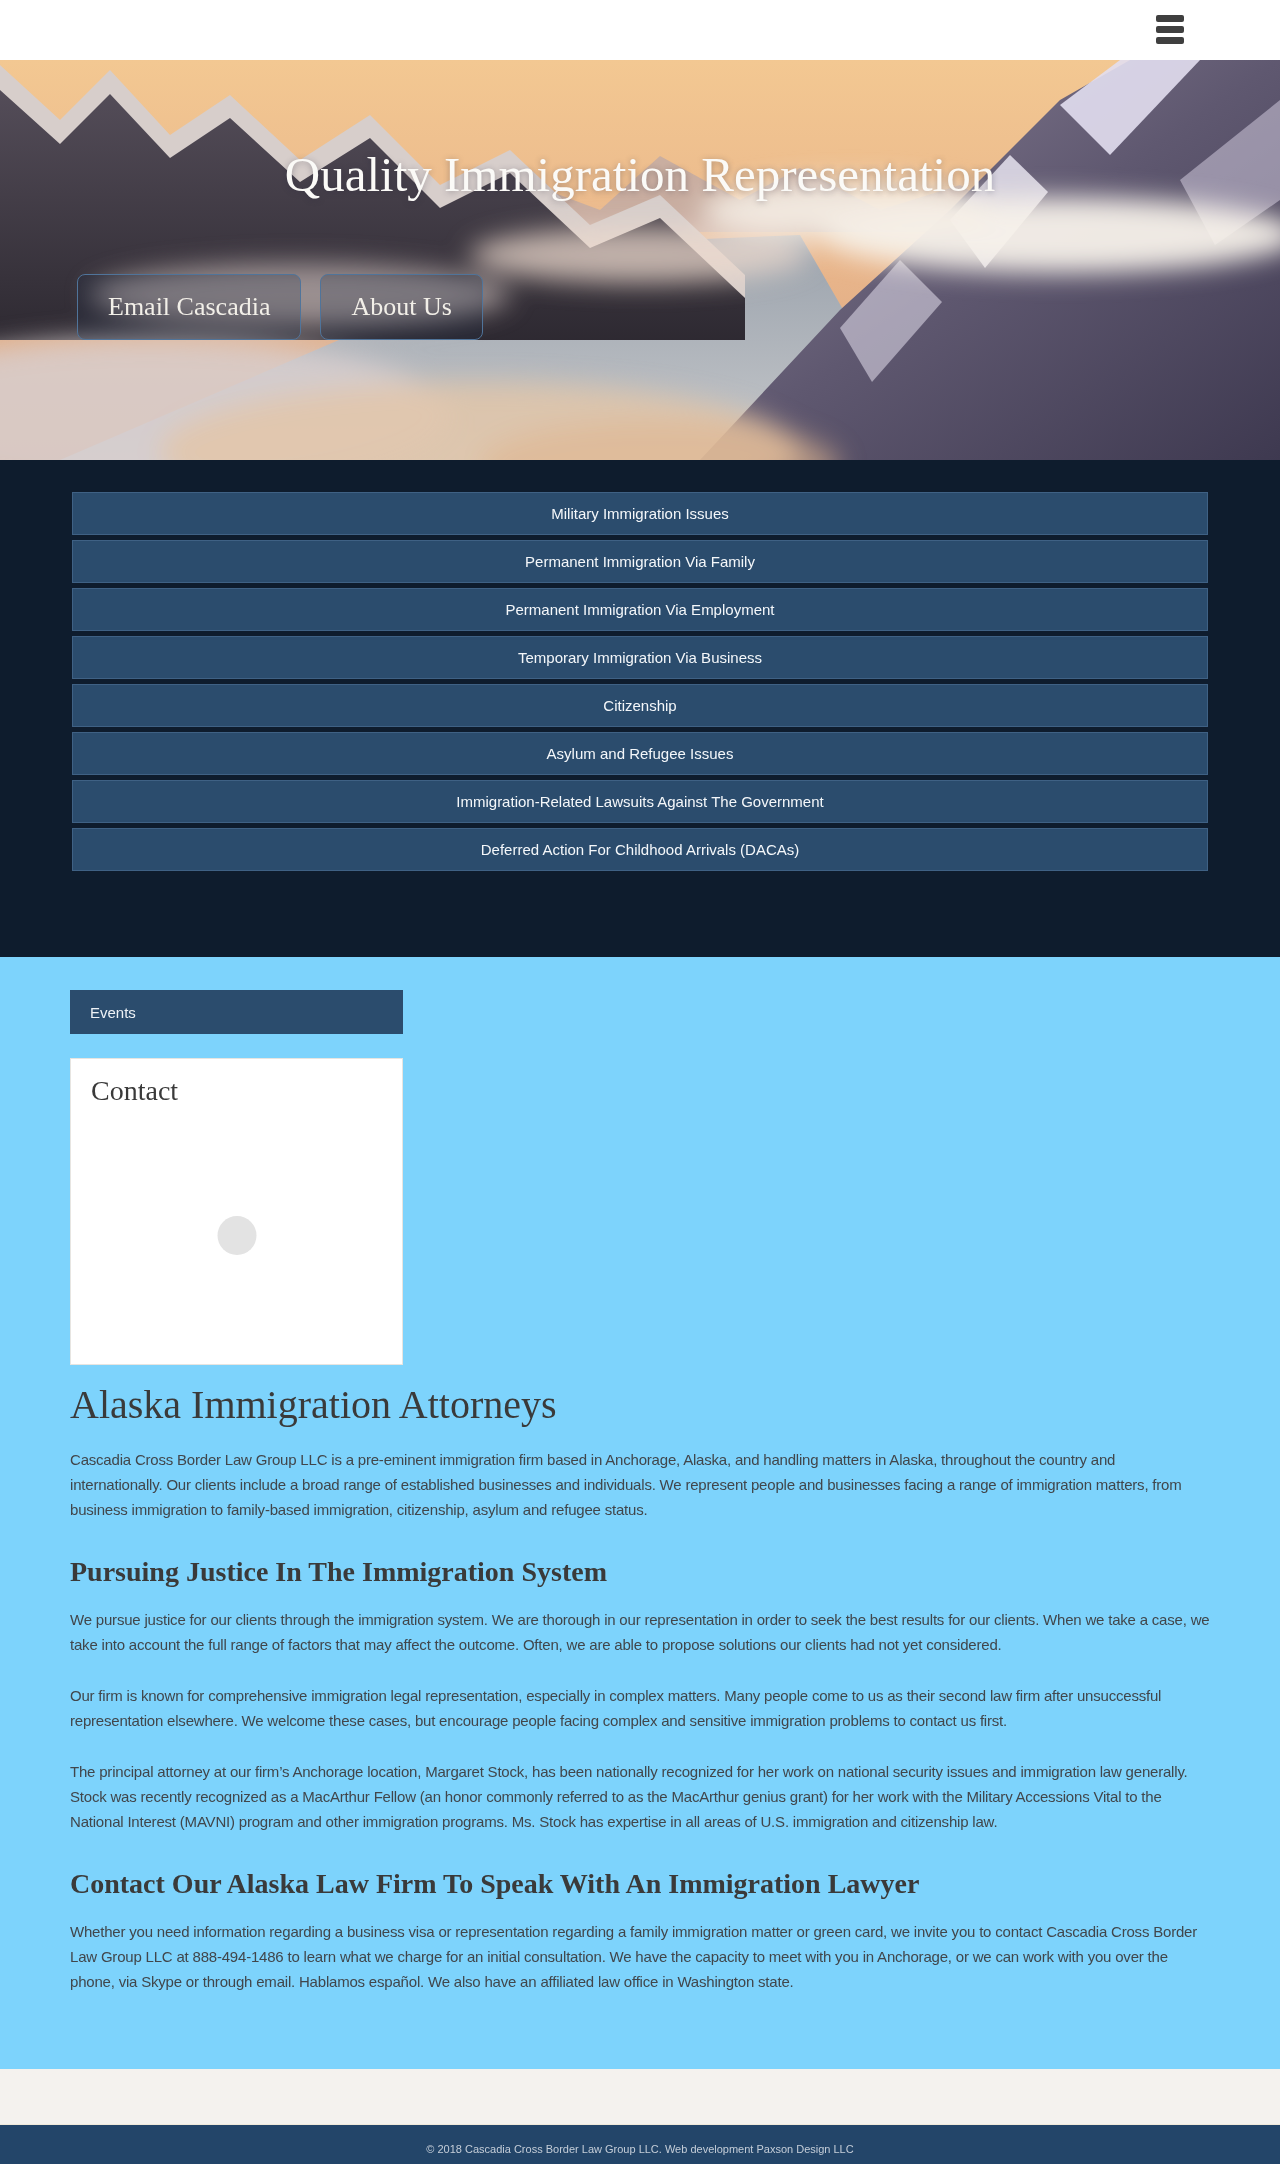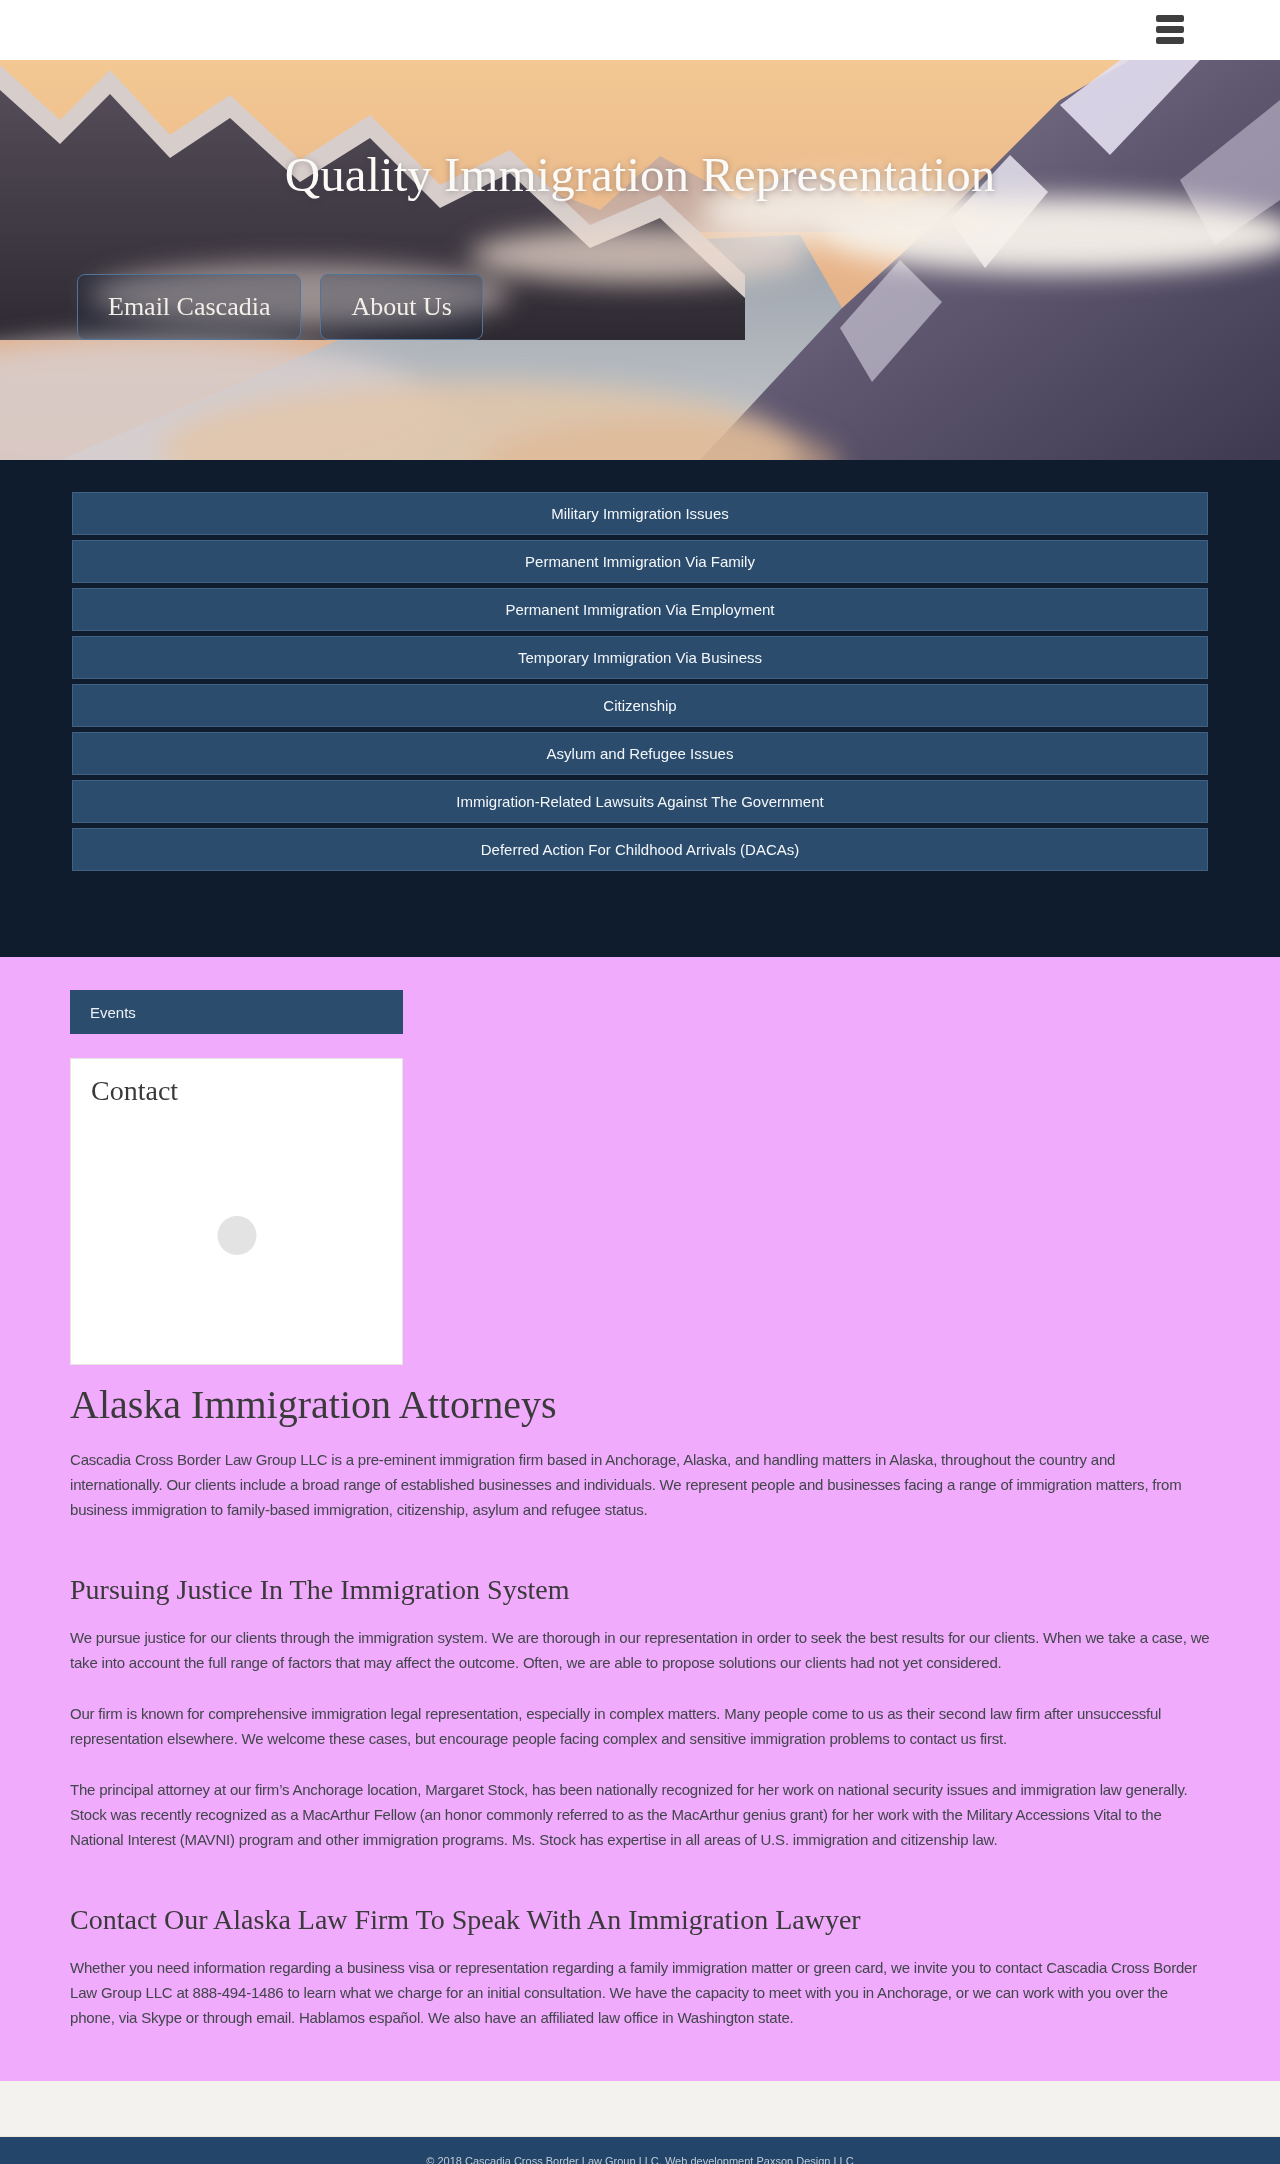--- a/index.html
+++ b/index.html
@@ -26,35 +26,35 @@
   
   .areas { height:497px; background:#0e1c2d; padding-top:32px; }
   .areas-heading { text-align:center; font-family:"Liberation Serif",serif; font-weight:700;
     font-size:26px; line-height:34px; color:#fdfdfd; margin-bottom:24px; }
   .areas-list { list-style:none; width:1136px; margin:0 auto; }
   .areas-list li { height:43px; margin-bottom:5px; background:#2b4c6d; border:1px solid #3f6184;
     display:flex; align-items:center; justify-content:center;
     font-size:15px; color:#f4f7fa; cursor:pointer; }
 
   
-  .main { background:#f0abfc; padding:33px 70px 51px; }
+  .main { background:#7dd3fc; padding:33px 70px 75px; }
   .events-bar { width:333px; height:44px; background:#2b4c6d; display:flex; align-items:center;
     padding-left:20px; font-size:15px; color:#eef2f6; cursor:pointer; }
   .contact-card { position:relative; width:333px; height:307px; margin-top:24px;
     border:1px solid #e7e5e1; background:#fff; }
   .contact-card-heading { margin:16px 0 0 20px; font-family:"Liberation Serif",serif;
     font-weight:400; font-size:28px; color:#3a3a3a; }
   .placeholder-circle { position:absolute; top:157px; left:50%; transform:translateX(-50%);
     width:39px; height:39px; border-radius:50%; background:#e3e3e3; }
 
   .page-title { margin-top:16px; font-family:"Liberation Serif",serif; font-weight:400;
     font-size:40px; line-height:48px; color:#3a3a3a; }
   .main p { margin-top:18px; font-size:15px; line-height:25px; letter-spacing:-0.2px; color:#41464b; }
   .main p + p { margin-top:26px; }
-  .section-heading { margin-top:50px; font-family:"Liberation Serif",serif; font-weight:400;
+  .section-heading { margin-top:32px; font-family:"Liberation Serif",serif; font-weight:700;
     font-size:28px; line-height:35px; color:#3a3a3a; }
 
   
   .prefooter { height:56px; background:#f4f2ee; border-bottom:1px solid #efe9da; }
   .site-footer { height:47px; background:#234569; display:flex; align-items:center; justify-content:center; }
   .site-footer span { font-size:11px; color:#c4cdd8; }
 </style>
 </head>
 <body>
 

